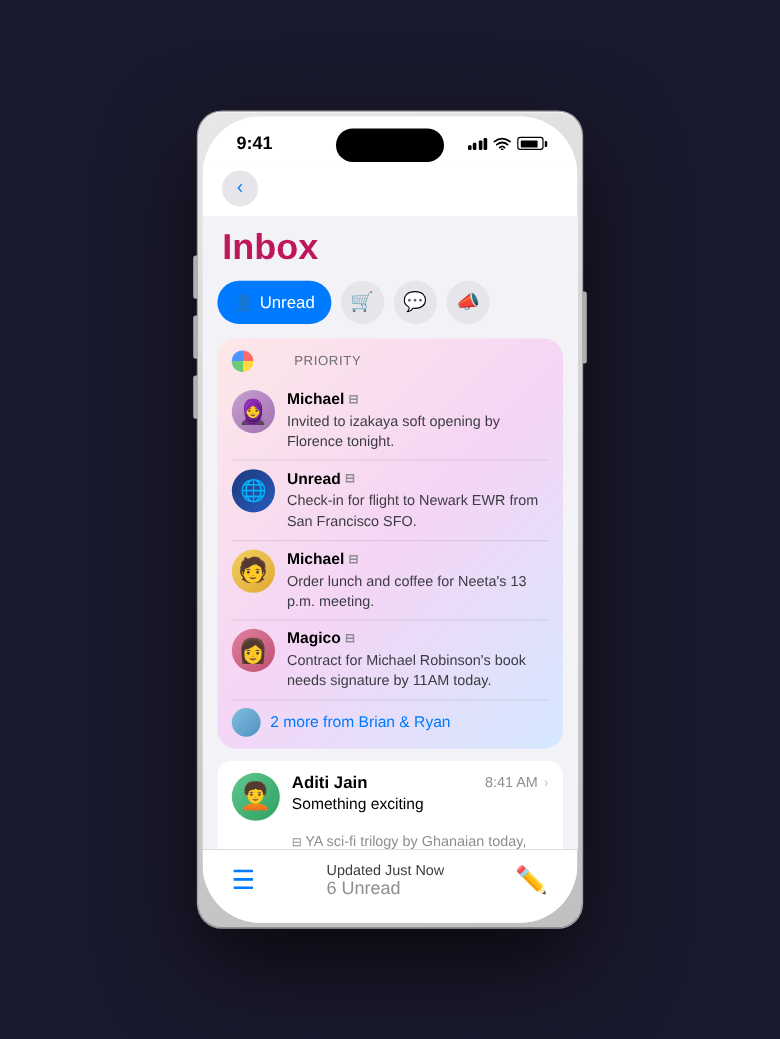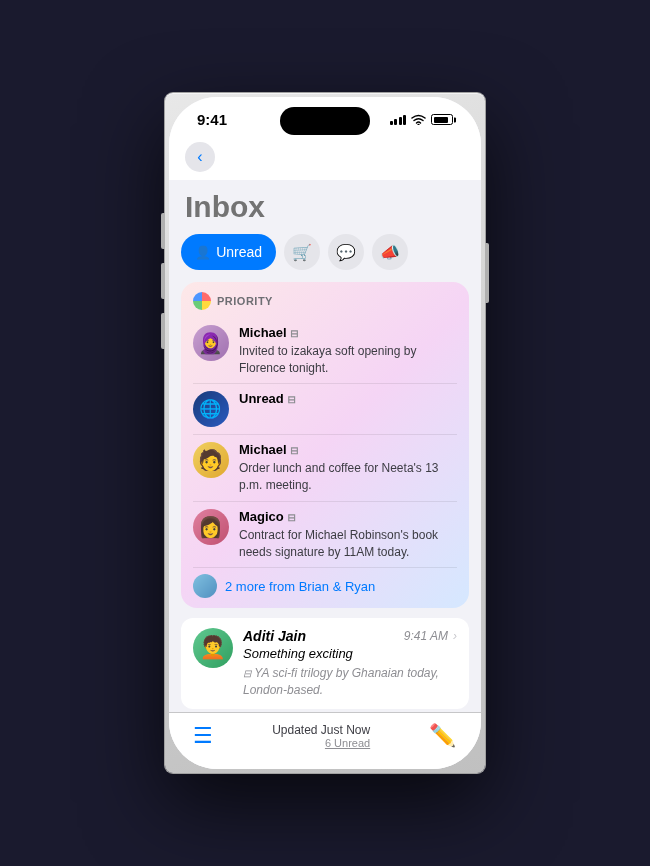--- a/index.html
+++ b/index.html
@@ -9,21 +9,21 @@
       justify-content: center;
       align-items: center;
       min-height: 100vh;
       font-family: -apple-system, BlinkMacSystemFont, 'SF Pro Text', 'Helvetica Neue', sans-serif;
     }
 
     .phone-outer {
       width: 320px;
       height: 680px;
       background: linear-gradient(160deg, #e8e8e8 0%, #d0d0d0 50%, #c0c0c0 100%);
-      border-radius: 8px;
+      border-radius: 20px;
       padding: 4px;
       box-shadow:
         0 0 0 1px #a0a0a0,
         0 30px 80px rgba(0,0,0,0.7),
         inset 0 1px 0 rgba(255,255,255,0.6);
       position: relative;
     }
 
     
     .phone-outer::before {
@@ -193,21 +193,21 @@
       background: #f2f2f7;
       padding: 0 12px;
       scrollbar-width: none;
     }
     .content::-webkit-scrollbar { display: none; }
 
     
     .inbox-title {
       font-size: 30px;
       font-weight: 700;
-      color: #737373;
+      color: #be185d;
       padding: 10px 4px 10px;
       background: #f2f2f7;
     }
 
     
     .tab-row {
       display: flex;
       gap: 8px;
       margin-bottom: 12px;
       padding: 0 0px;
@@ -253,24 +253,25 @@
     }
     .priority-ring-icon {
       width: 18px;
       height: 18px;
       border-radius: 50%;
       background: conic-gradient(#ff6b6b 0deg 90deg, #ffd93d 90deg 180deg, #6bcb77 180deg 270deg, #4d96ff 270deg 360deg);
       flex-shrink: 0;
     }
     .priority-label {
       font-size: 11px;
-      font-weight: 700;
+      font-weight: 400;
       color: #6e6e73;
       letter-spacing: 0.5px;
       text-transform: uppercase;
+      margin-left: 28px;
     }
 
     
     .email-row {
       display: flex;
       align-items: flex-start;
       gap: 10px;
       padding: 7px 0;
       border-bottom: 0.5px solid rgba(0,0,0,0.08);
     }
@@ -338,21 +339,20 @@
       border-radius: 12px;
       padding: 10px 12px;
       margin-bottom: 8px;
       display: flex;
       align-items: flex-start;
       gap: 10px;
     }
     .email-list-body {
       flex: 1;
       min-width: 0;
-      font-style: italic;
     }
     .email-list-header {
       display: flex;
       justify-content: space-between;
       align-items: center;
       margin-bottom: 2px;
     }
     .email-list-sender {
       font-size: 14px;
       font-weight: 600;
@@ -362,21 +362,21 @@
       font-size: 12px;
       color: #8e8e93;
       display: flex;
       align-items: center;
       gap: 3px;
     }
     .email-list-subject {
       font-size: 13px;
       font-weight: 500;
       color: #000;
-      margin-bottom: 4px;
+      margin-bottom: 16px;
     }
     .email-list-preview {
       font-size: 12px;
       color: #8e8e93;
       line-height: 1.4;
       display: -webkit-box;
       -webkit-line-clamp: 2;
       -webkit-box-orient: vertical;
       overflow: hidden;
     }
@@ -396,31 +396,30 @@
       align-items: center;
       flex-shrink: 0;
     }
     .bottom-icon {
       font-size: 22px;
       color: #007aff;
     }
     .bottom-center {
       display: flex;
       flex-direction: column;
-      align-items: flex-end;
+      align-items: flex-start;
     }
     .bottom-status {
       font-size: 12px;
       font-weight: 500;
       color: #3c3c43;
     }
     .bottom-unread {
-      font-size: 11px;
+      font-size: 15px;
       color: #8e8e93;
-      text-decoration: underline;
     }
     .bottom-compose {
       font-size: 22px;
       color: #007aff;
     }
 
     
     .face {
       width: 36px;
       height: 36px;
@@ -505,20 +504,21 @@
             </div>
           </div>
 
           <div class="email-row">
             <div class="face avatar-united" style="font-size:18px;">🌐</div>
             <div class="email-body">
               <div class="email-sender">
                 <span class="name">Unread</span>
                 <span style="font-size:10px;color:#8e8e93;vertical-align:middle;"> ⊟</span>
               </div>
+              <div class="email-preview">Check-in for flight to Newark EWR from San Francisco SFO.</div>
             </div>
           </div>
 
           <div class="email-row">
             <div class="face avatar-magico">🧑</div>
             <div class="email-body">
               <div class="email-sender">
                 <span class="name">Michael</span>
                 <span style="font-size:10px;color:#8e8e93;vertical-align:middle;"> ⊟</span>
               </div>
@@ -542,21 +542,21 @@
             <span class="more-text">2 more from Brian &amp; Ryan</span>
           </div>
         </div>
 
         <div class="email-list-row">
           <div class="face avatar-aditi" style="width:40px;height:40px;font-size:22px;">🧑‍🦱</div>
           <div class="email-list-body">
             <div class="email-list-header">
               <span class="email-list-sender">Aditi Jain</span>
               <div class="email-list-time">
-                <span>9:41 AM</span>
+                <span>8:41 AM</span>
                 <span class="chevron-right">›</span>
               </div>
             </div>
             <div class="email-list-subject">Something exciting</div>
             <div class="email-list-preview">
               <span style="font-size:10px;color:#8e8e93;">⊟ </span><span>YA sci-fi trilogy by Ghanaian today, London-based.</span>
             </div>
           </div>
         </div>
 

